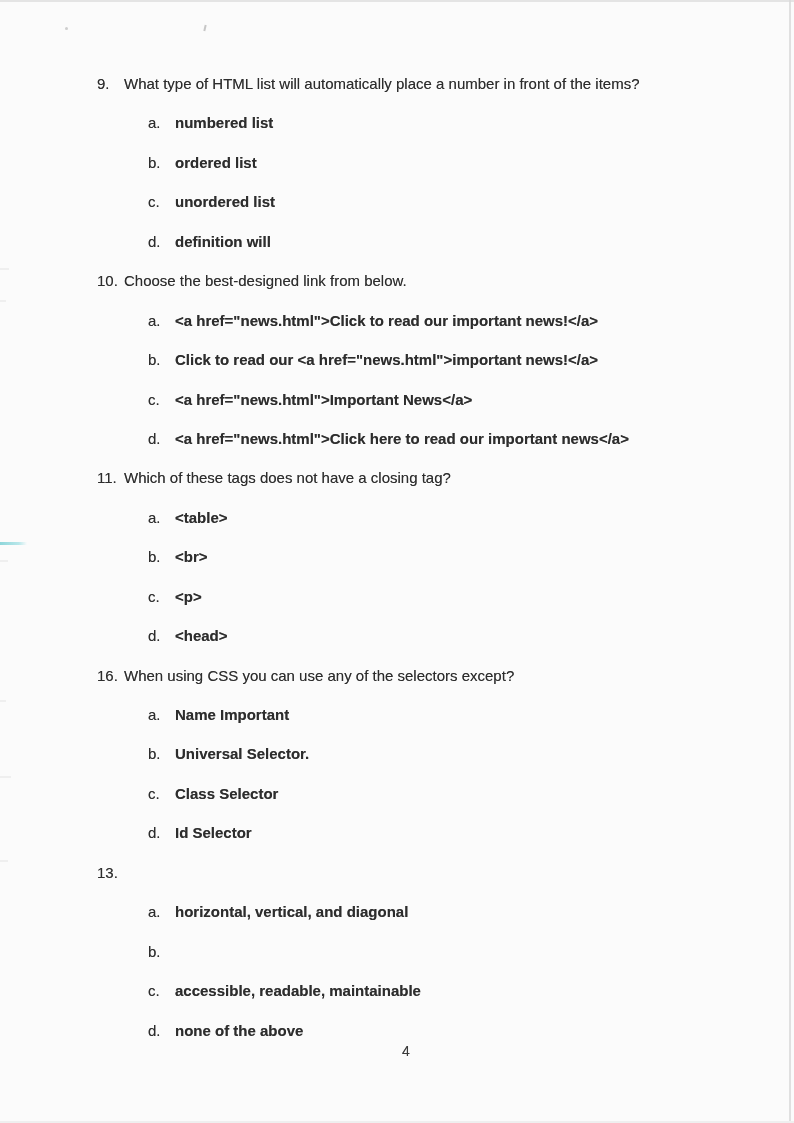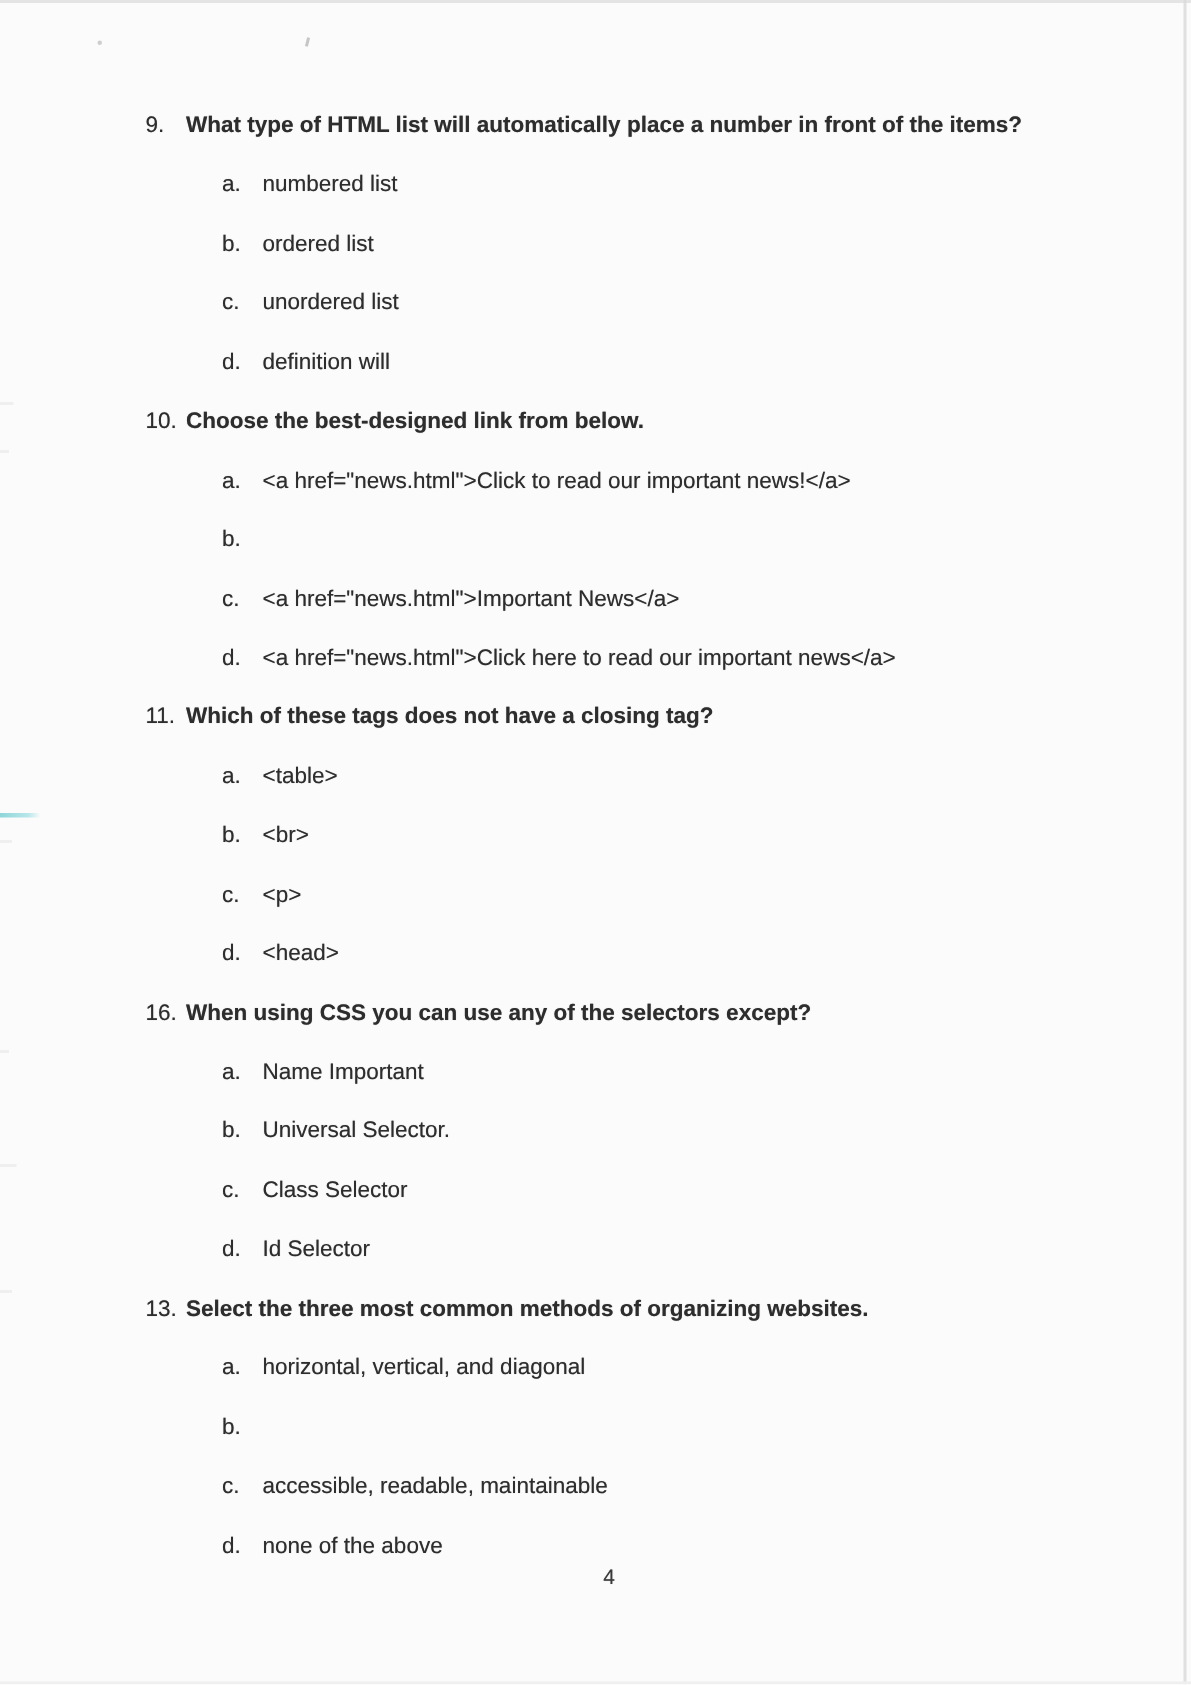--- a/index.html
+++ b/index.html
@@ -25,25 +25,25 @@
     height: 39.45px;
     display: flex;
     align-items: flex-start;
     font-size: 15px;
     line-height: 19px;
     text-shadow: 0 0 0.5px rgba(45,45,45,0.55);
   }
 
   .q-row  { padding-left: 97px; }
   .q-num  { display: inline-block; min-width: 27px; }
-  .q-text { display: inline-block; font-weight: bold; }
+  .q-text { display: inline-block; }
 
   .opt-row   { padding-left: 148px; }
   .opt-label { display: inline-block; min-width: 27px; }
-  .opt-text  { display: inline-block; }
+  .opt-text  { display: inline-block; font-weight: bold; }
 
   .page-number {
     position: absolute;
     top: 1043px;
     left: 0;
     width: 100%;
     padding-left: 18px;
     box-sizing: border-box;
     text-align: center;
     font-size: 14px;
@@ -112,20 +112,21 @@
     <div class="row q-row">
       <span class="q-num">10.</span>
       <span class="q-text">Choose the best-designed link from below.</span>
     </div>
     <div class="row opt-row">
       <span class="opt-label">a.</span>
       <span class="opt-text">&lt;a href="news.html"&gt;Click to read our important news!&lt;/a&gt;</span>
     </div>
     <div class="row opt-row">
       <span class="opt-label">b.</span>
+      <span class="opt-text">Click to read our &lt;a href="news.html"&gt;important news!&lt;/a&gt;</span>
     </div>
     <div class="row opt-row">
       <span class="opt-label">c.</span>
       <span class="opt-text">&lt;a href="news.html"&gt;Important News&lt;/a&gt;</span>
     </div>
     <div class="row opt-row">
       <span class="opt-label">d.</span>
       <span class="opt-text">&lt;a href="news.html"&gt;Click here to read our important news&lt;/a&gt;</span>
     </div>
 
@@ -166,21 +167,20 @@
       <span class="opt-label">c.</span>
       <span class="opt-text">Class Selector</span>
     </div>
     <div class="row opt-row">
       <span class="opt-label">d.</span>
       <span class="opt-text">Id Selector</span>
     </div>
 
     <div class="row q-row">
       <span class="q-num">13.</span>
-      <span class="q-text">Select the three most common methods of organizing websites.</span>
     </div>
     <div class="row opt-row">
       <span class="opt-label">a.</span>
       <span class="opt-text">horizontal, vertical, and diagonal</span>
     </div>
     <div class="row opt-row">
       <span class="opt-label">b.</span>
     </div>
     <div class="row opt-row">
       <span class="opt-label">c.</span>

